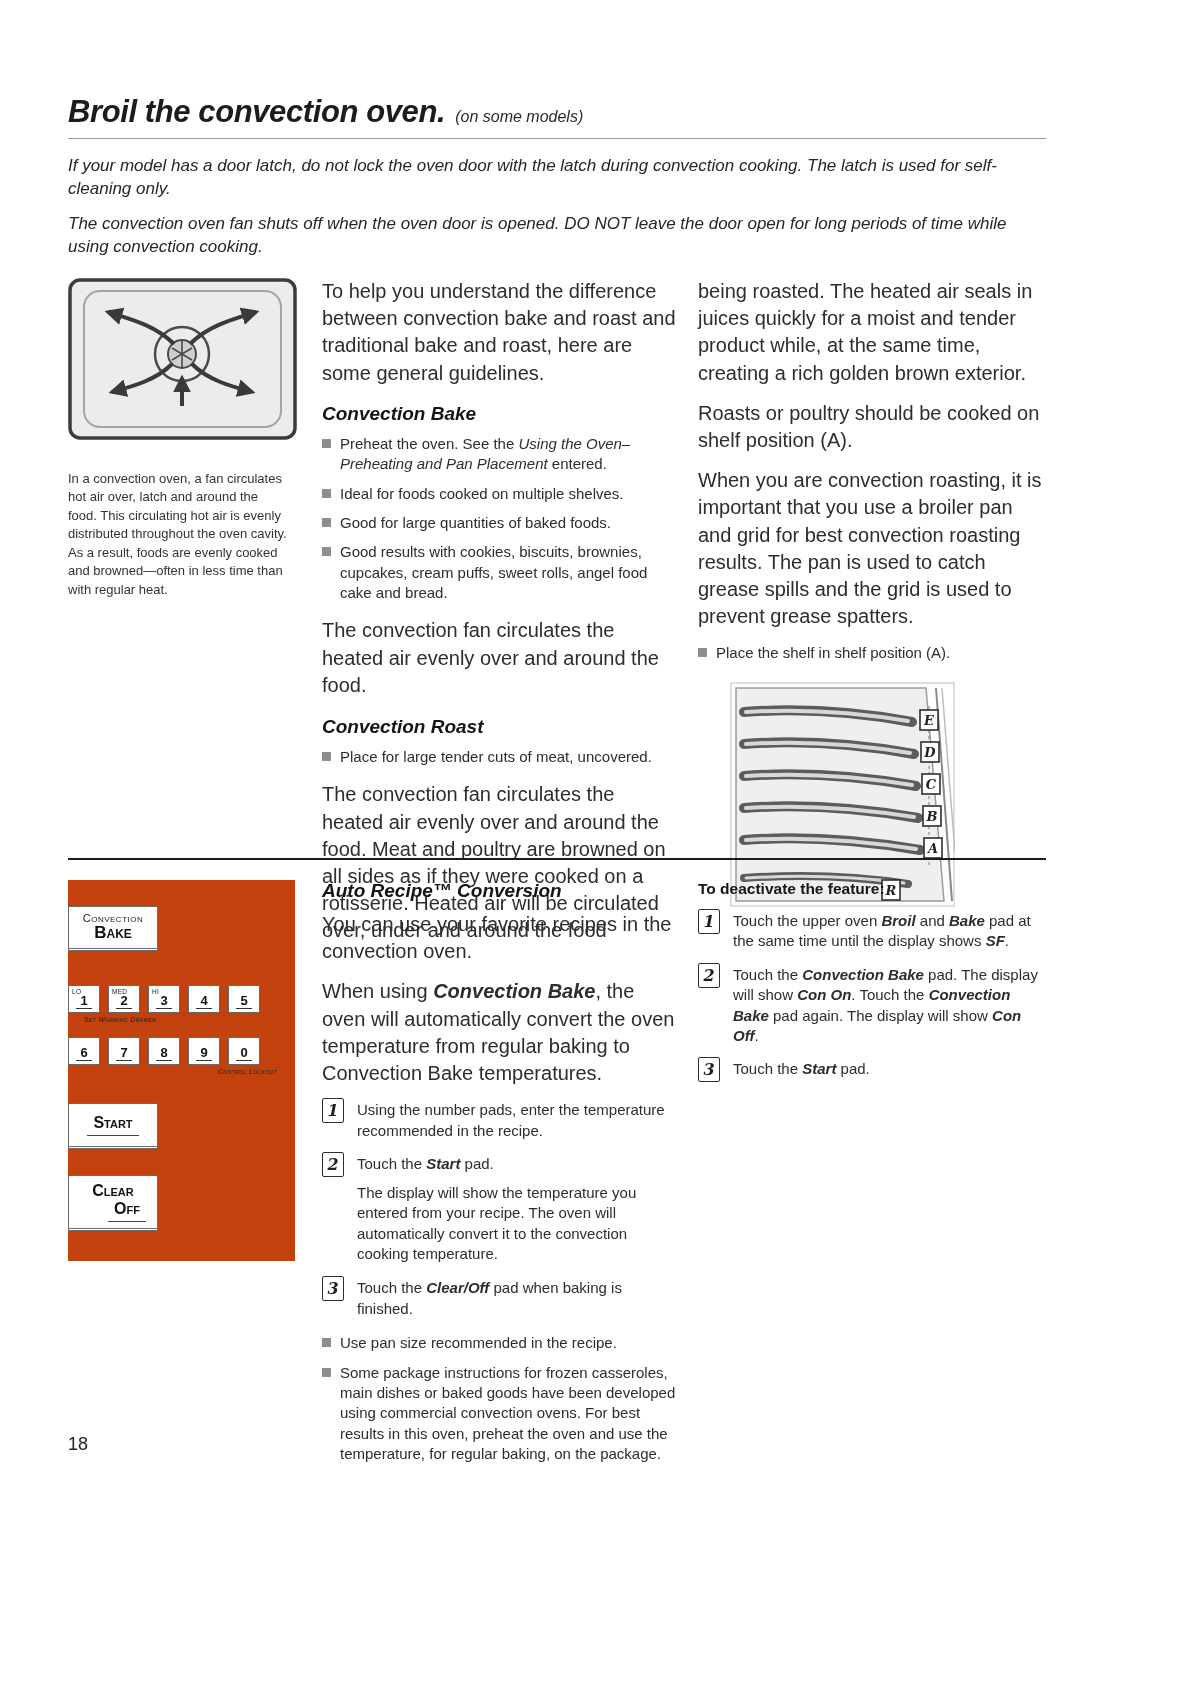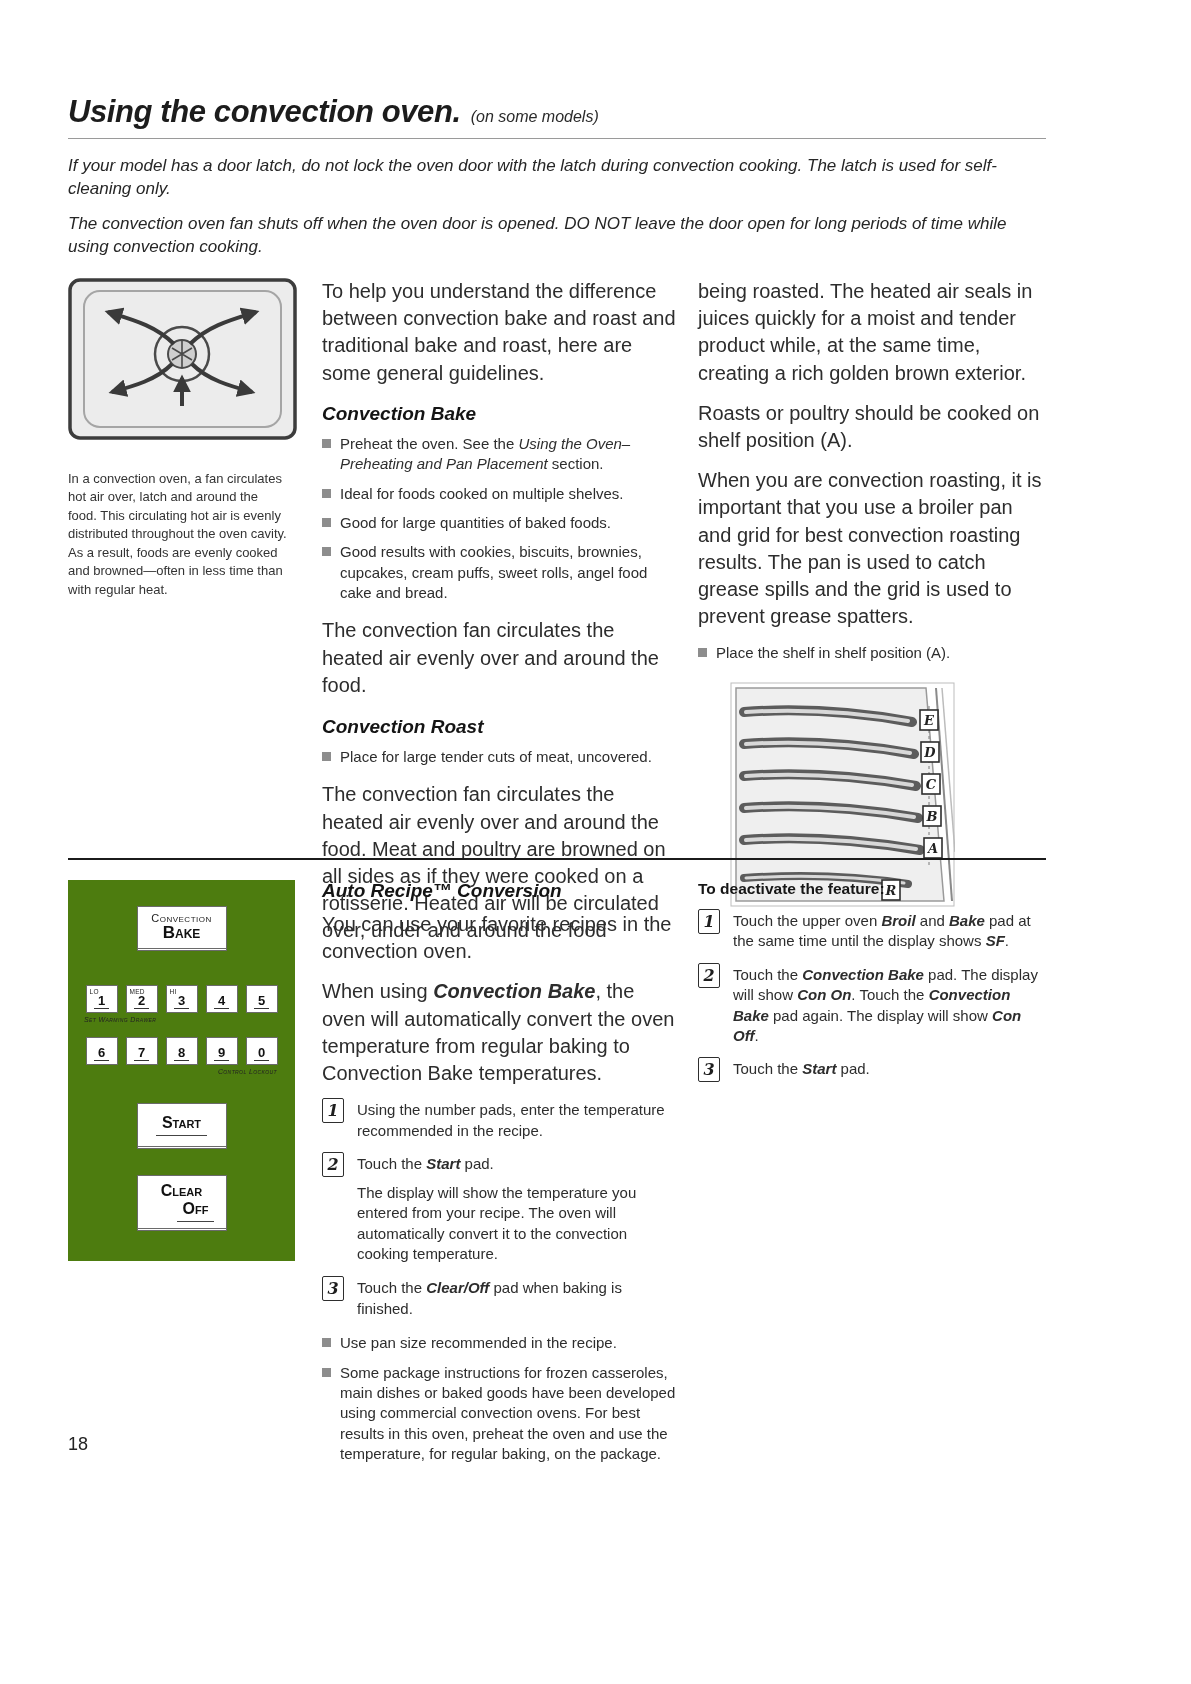--- a/index.html
+++ b/index.html
@@ -41,22 +41,22 @@
   .bullet p { font-size: 15px; line-height: 1.36; flex: 1; }
   .after-bullets { margin-top: 14px; }
 
   .divider { position: absolute; top: 858px; left: 68px; width: 978px; border-top: 2.5px solid #1b1b1b; }
 
   
   .rack-fig { margin-top: 18px; margin-left: 32px; }
 
   
   .panel {
-    width: 227px; min-height: 352px; background: #4d7c0f;
-    display: flex; flex-direction: column; align-items: center;
+    width: 227px; min-height: 352px; background: #c2410c;
+    display: flex; flex-direction: column; align-items: flex-start;
     padding: 26px 0 30px;
   }
   .cb-btn { width: 90px; background: #fff; border: 1px solid #6a6a6a; border-bottom: 3px double #6a6a6a; text-align: center; padding: 5px 2px 6px; }
   .cb1 { display: block; font-variant: small-caps; font-size: 11px; letter-spacing: 0.5px; color: #222; }
   .cb2 { display: block; font-variant: small-caps; font-weight: bold; font-size: 17px; line-height: 1.05; color: #111; }
   .keys { display: grid; grid-template-columns: repeat(5, 32px); column-gap: 8px; }
   .keys.row1 { margin-top: 34px; }
   .keys.row2 { margin-top: 14px; }
   .key { height: 28px; background: #fff; border: 1px solid #6a6a6a; position: relative; display: flex; align-items: flex-end; justify-content: center; padding-bottom: 3px; }
   .key .sub { position: absolute; top: 2px; left: 3px; font-size: 6.5px; letter-spacing: 0.3px; color: #222; }
@@ -88,21 +88,21 @@
 
   svg text.rack-letter { font-family: "DejaVu Serif", serif; font-style: italic; font-weight: bold; font-size: 13px; fill: #222; }
 </style>
 </head>
 <body>
 
 <div class="page">
 
   <div class="header-block">
     <div class="title-line">
-      <span class="title-main">Using the convection oven.</span>
+      <span class="title-main">Broil the convection oven.</span>
       <span class="title-suffix">(on some models)</span>
     </div>
     <div class="title-rule"></div>
     <div class="intro">
       <p>If your model has a door latch, do not lock the oven door with the latch during convection cooking. The latch is used for self-cleaning only.</p>
       <p>The convection oven fan shuts off when the oven door is opened. DO NOT leave the door open for long periods of time while using convection cooking.</p>
     </div>
   </div>
 
   <div class="top-section">
@@ -127,21 +127,21 @@
       </svg>
       <p class="figure-caption">In a convection oven, a fan circulates hot air over, latch and around the food. This circulating hot air is evenly distributed throughout the oven cavity. As a result, foods are evenly cooked and browned—often in less time than with regular heat.</p>
     </div>
 
     <div class="col-mid">
       <p class="body-p">To help you understand the difference between convection bake and roast and traditional bake and roast, here are some general guidelines.</p>
 
       <h3 class="sec-heading first">Convection Bake</h3>
       <div class="bullet">
         <span class="sq"></span>
-        <p><span>Preheat the oven. See the </span><span style="font-style: italic;">Using the Oven–Preheating and Pan Placement</span><span> section.</span></p>
+        <p><span>Preheat the oven. See the </span><span style="font-style: italic;">Using the Oven–Preheating and Pan Placement</span><span> entered.</span></p>
       </div>
       <div class="bullet">
         <span class="sq"></span>
         <p><span>Ideal for foods cooked on multiple shelves.</span></p>
       </div>
       <div class="bullet">
         <span class="sq"></span>
         <p><span>Good for large quantities of baked foods.</span></p>
       </div>
       <div class="bullet">

